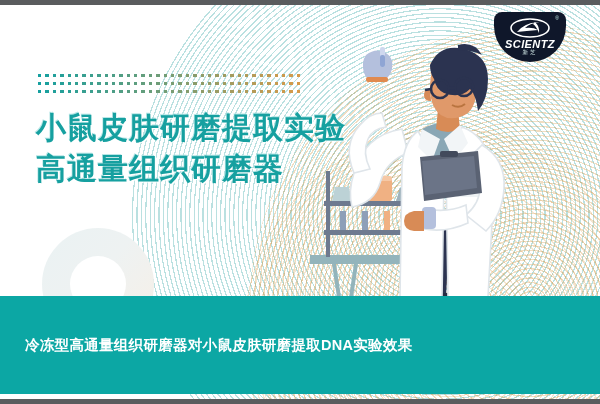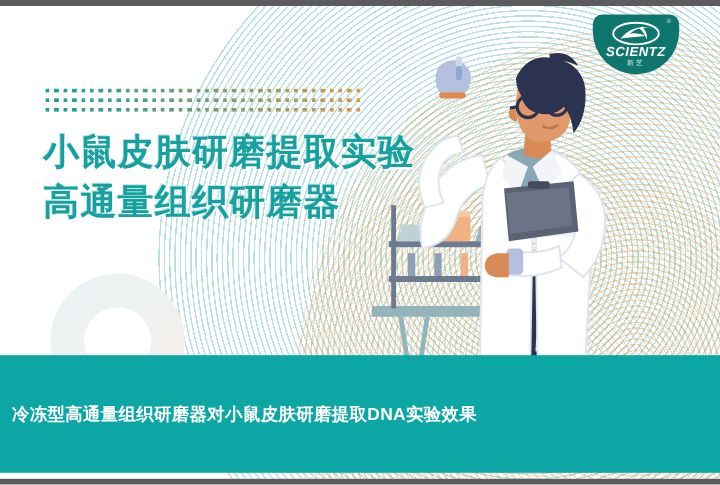--- a/index.html
+++ b/index.html
@@ -149,21 +149,21 @@
       -0.8px -0.8px 0 rgba(170,226,226,0.85);
   }
 
   
   .logo {
     position: absolute;
     right: 34px;
     top: 7px;
     width: 72px;
     height: 50px;
-    background: #0f766e;
+    background: #0f172a;
     border-radius: 8px 8px 36px 36px;
     z-index: 40;
     overflow: hidden;
   }
   .logo-emblem {
     position: absolute;
     left: 50%;
     top: 6px;
     transform: translateX(-50%);
     width: 42px;
@@ -220,21 +220,21 @@
     background: #0ca7a4;
     z-index: 60;
     display: flex;
     align-items: center;
   }
   .banner-text {
     color: #ffffff;
     font-size: 14.5px;
     font-weight: bold;
     letter-spacing: 0.3px;
-    margin-left: 10px;
+    margin-left: 25px;
     white-space: nowrap;
   }
 </style>
 </head>
 <body>
 
 <div id="poster">
 
   <div class="edge-bar top"></div>
 

